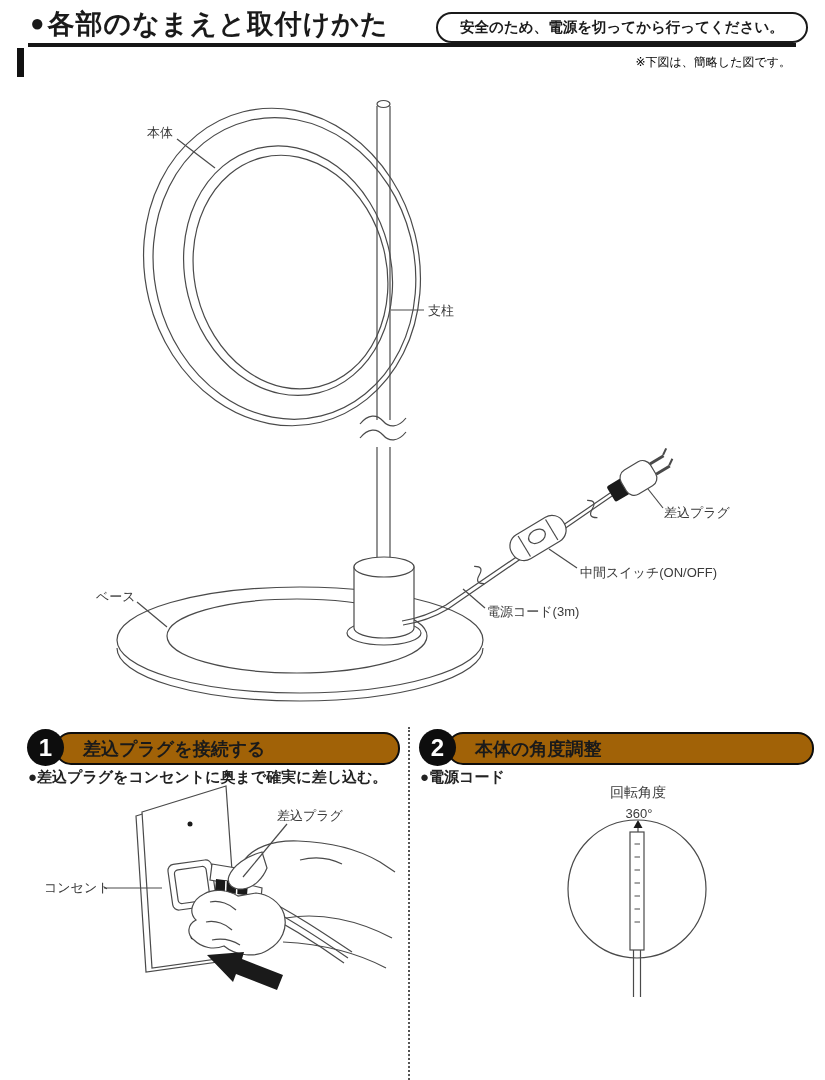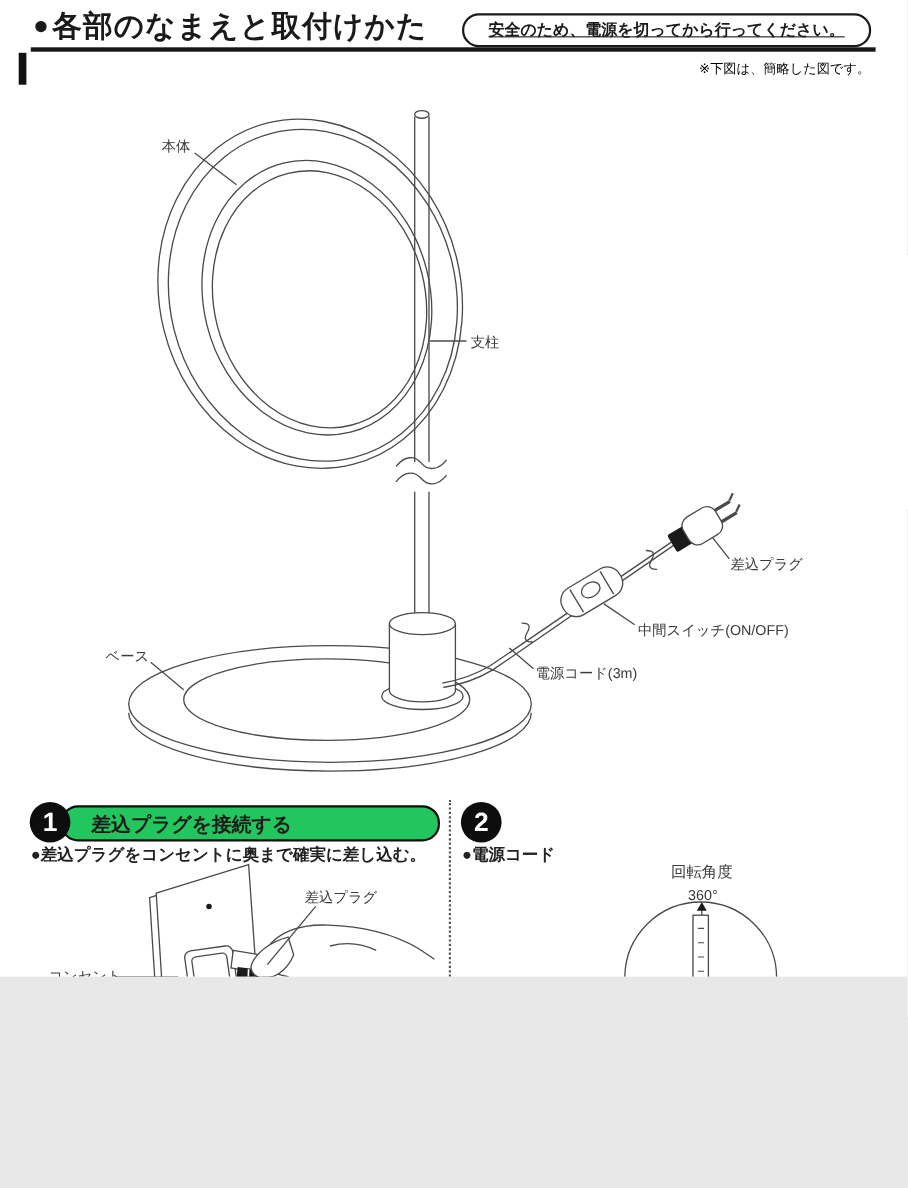--- a/index.html
+++ b/index.html
@@ -1,48 +1,48 @@
 <!DOCTYPE html>
 <html><head>
 <meta charset="utf-8">
 <style>
   html,body{margin:0;padding:0;background:#e8e8e8;}
   .page{
-    position:relative;width:825px;height:888px;margin:0 auto;background:#fff;
+    position:relative;width:825px;height:1080px;margin:0 auto;background:#fff;
     font-family:"Liberation Sans","DejaVu Sans",sans-serif;color:#1a1a1a;overflow:hidden;
   }
   
   .page-title{position:absolute;left:30px;top:6px;margin:0;font-size:27px;font-weight:800;letter-spacing:1px;white-space:nowrap;}
   .title-bullet{font-size:24px;vertical-align:2px;margin-right:2px;}
   .safety-pill{
-    position:absolute;left:420px;top:12px;width:368px;height:27px;
+    position:absolute;left:436px;top:12px;width:368px;height:27px;
     border:2px solid #1a1a1a;border-radius:16px;
     display:flex;align-items:center;justify-content:center;
-    font-size:14.5px;font-weight:700;white-space:nowrap;text-decoration:underline;
+    font-size:14.5px;font-weight:700;white-space:nowrap;
   }
   .header-rule{position:absolute;left:28px;top:43px;width:768px;height:4px;background:#161616;}
   .diagram-note{position:absolute;right:34px;top:54px;font-size:12px;color:#000000;}
   .scan-mark{position:absolute;left:17px;top:48px;width:7px;height:29px;background:#111;}
   
   svg{position:absolute;overflow:visible;}
   .line{stroke:#4a4a4a;stroke-width:1.2;fill:none;}
   .whitefill{fill:#fff;stroke:#4a4a4a;stroke-width:1.2;}
   .dark{fill:#1a1a1a;stroke:none;}
   .lbl{font-family:"Liberation Sans","DejaVu Sans",sans-serif;font-size:13px;fill:#3a3a3a;}
   
   .section-divider{position:absolute;left:408px;top:727px;height:353px;border-left:2px dotted #555;}
   .sec-header{position:absolute;height:38px;}
   .sec-badge{
     position:absolute;left:0;top:0;width:37px;height:37px;border-radius:50%;
     background:#0d0d0d;color:#fff;font-size:24px;font-weight:800;
     display:flex;align-items:center;justify-content:center;z-index:2;
   }
   .sec-titlebox{
     position:absolute;left:28px;top:3px;right:0;height:29px;
-    border:2.5px solid #0d0d0d;border-radius:16px;background:#22c55e;
+    border:2.5px solid #0d0d0d;border-radius:16px;background:#a16207;
     display:flex;align-items:center;padding-left:26px;
     font-size:18px;font-weight:800;white-space:nowrap;
   }
   .sec-instruction{position:absolute;font-size:15px;font-weight:700;color:#222;white-space:nowrap;}
   
   .caution-box{
     position:absolute;left:428px;top:1000px;width:356px;
     border:1.5px solid #2a2a2a;background:#fff;
   }
   .caution-title{
@@ -198,20 +198,21 @@
     <polygon class="dark" points="207,955 244,952 242,959 283,975 277,990 236,974 233,982"></polygon>
 
     <line class="line" x1="104" y1="888" x2="162" y2="888"></line>
     <text class="lbl" x="44" y="892">コンセント</text>
     <line class="line" x1="287" y1="824" x2="243" y2="877"></line>
     <text class="lbl" x="277" y="820">差込プラグ</text>
   </svg>
 
   <div class="sec-header" style="left:419px;top:729px;width:395px;">
     <div class="sec-badge">2</div>
+    <div class="sec-titlebox">本体の角度調整</div>
   </div>
   <div class="sec-instruction" style="left:420px;top:768px;"><span>●</span><span>電源コード</span></div>
 
   <svg style="left:420px;top:780px" width="395" height="220" viewBox="420 780 395 220">
     <text class="lbl" x="638" y="797" text-anchor="middle" style="font-size:14px">回転角度</text>
     <text class="lbl" x="639" y="818" text-anchor="middle">360°</text>
     <g>
       <line class="line" x1="638" y1="823" x2="638" y2="834"></line>
       <polygon class="dark" points="638,820 633.5,828 642.5,828"></polygon>
     </g>

